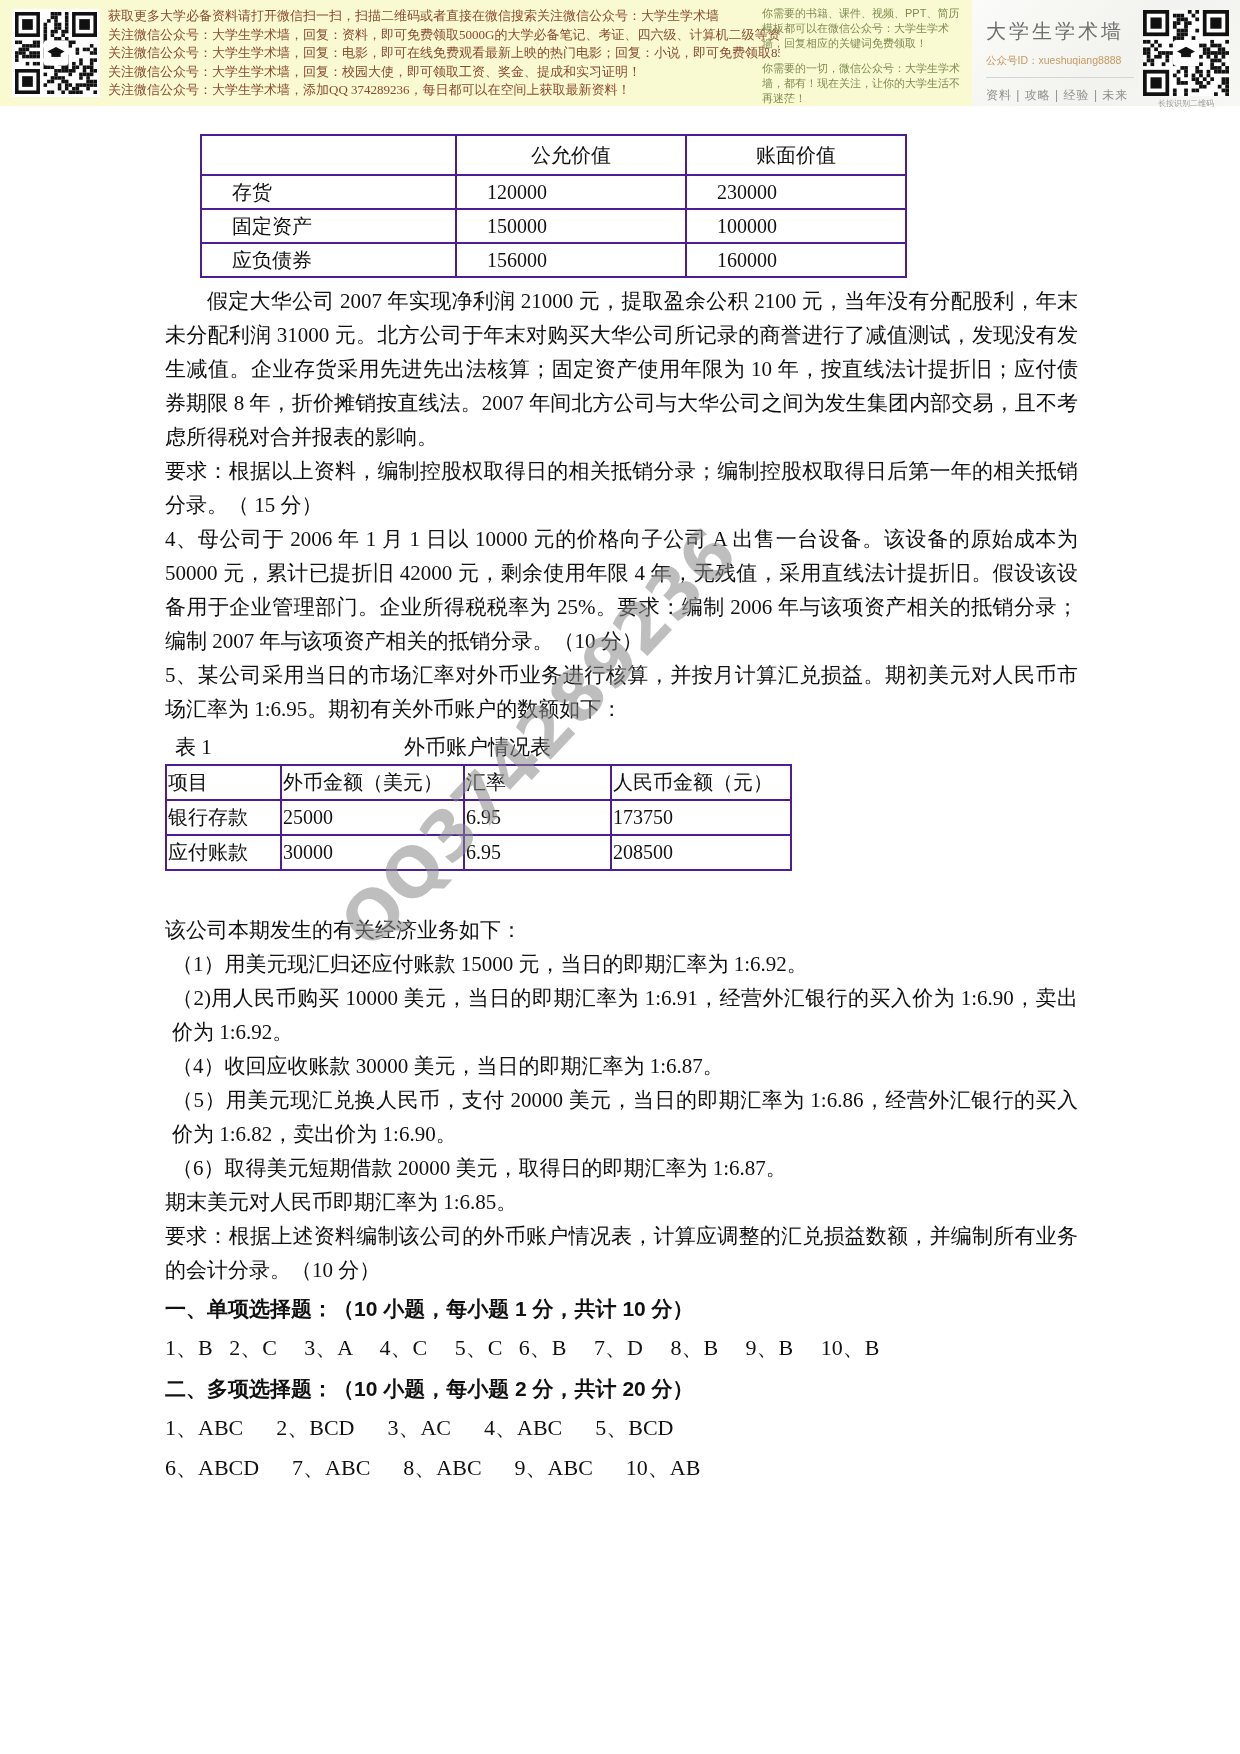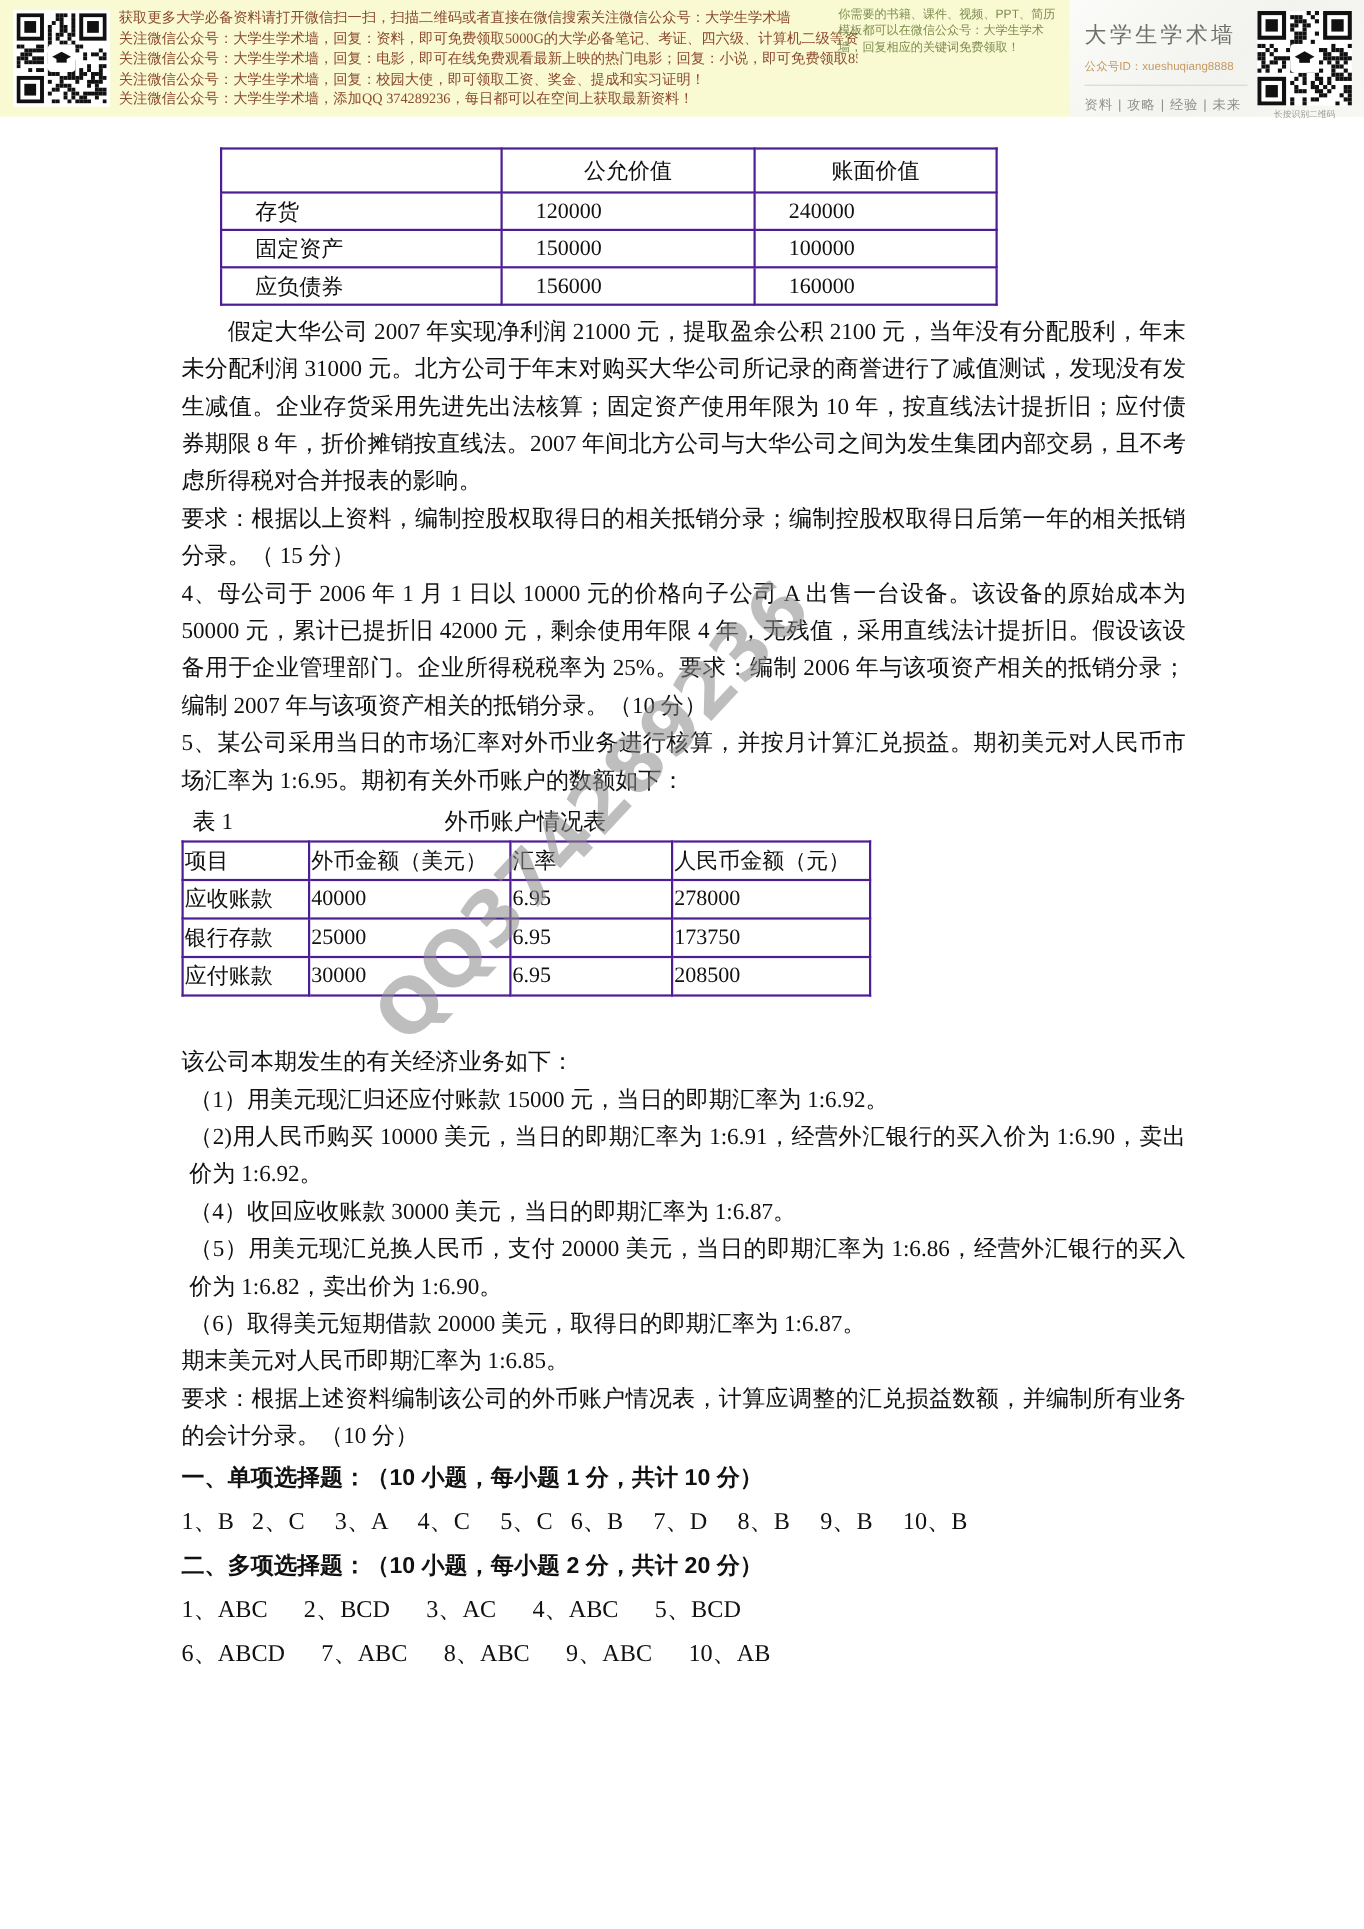--- a/index.html
+++ b/index.html
@@ -263,20 +263,21 @@
     </div>
     <div class="banner-lines">
       <div class="bline">获取更多大学必备资料请打开微信扫一扫，扫描二维码或者直接在微信搜索关注微信公众号：大学生学术墙</div>
         <div class="bline">关注微信公众号：大学生学术墙，回复：资料，即可免费领取5000G的大学必备笔记、考证、四六级、计算机二级等资料！</div>
         <div class="bline">关注微信公众号：大学生学术墙，回复：电影，即可在线免费观看最新上映的热门电影；回复：小说，即可免费领取8500本小说！</div>
         <div class="bline">关注微信公众号：大学生学术墙，回复：校园大使，即可领取工资、奖金、提成和实习证明！</div>
         <div class="bline">关注微信公众号：大学生学术墙，添加QQ 374289236，每日都可以在空间上获取最新资料！</div>
     </div>
     <div class="banner-mid">
       <div class="bmid-top">你需要的书籍、课件、视频、PPT、简历模板都可以在微信公众号：大学生学术墙，回复相应的关键词免费领取！</div>
+      <div class="bmid-bottom">你需要的一切，微信公众号：大学生学术墙，都有！现在关注，让你的大学生活不再迷茫！</div>
     </div>
     <div class="card">
       <div class="card-left">
         <div class="card-title">大学生学术墙</div>
         <div class="card-id">公众号ID：xueshuqiang8888</div>
         <div class="card-divider"></div>
         <div class="card-tagline">资料 | 攻略 | 经验 | 未来</div>
       </div>
       <div class="card-qr-wrap">
         <svg class="qr" width="86" height="86" fill="#111">
@@ -463,21 +464,21 @@
         <tr>
           <th></th>
             <th>公允价值</th>
             <th>账面价值</th>
         </tr>
       </thead>
       <tbody>
         <tr>
             <td>存货</td>
             <td>120000</td>
-            <td>240000</td>
+            <td>230000</td>
           </tr>
           <tr>
             <td>固定资产</td>
             <td>150000</td>
             <td>100000</td>
           </tr>
           <tr>
             <td>应负债券</td>
             <td>156000</td>
             <td>160000</td>
@@ -506,26 +507,20 @@
         </colgroup>
       <thead>
         <tr>
           <th>项目</th>
             <th>外币金额（美元）</th>
             <th>汇率</th>
             <th>人民币金额（元）</th>
         </tr>
       </thead>
       <tbody>
-        <tr>
-            <td>应收账款</td>
-            <td>40000</td>
-            <td>6.95</td>
-            <td>278000</td>
-          </tr>
           <tr>
             <td>银行存款</td>
             <td>25000</td>
             <td>6.95</td>
             <td>173750</td>
           </tr>
           <tr>
             <td>应付账款</td>
             <td>30000</td>
             <td>6.95</td>

